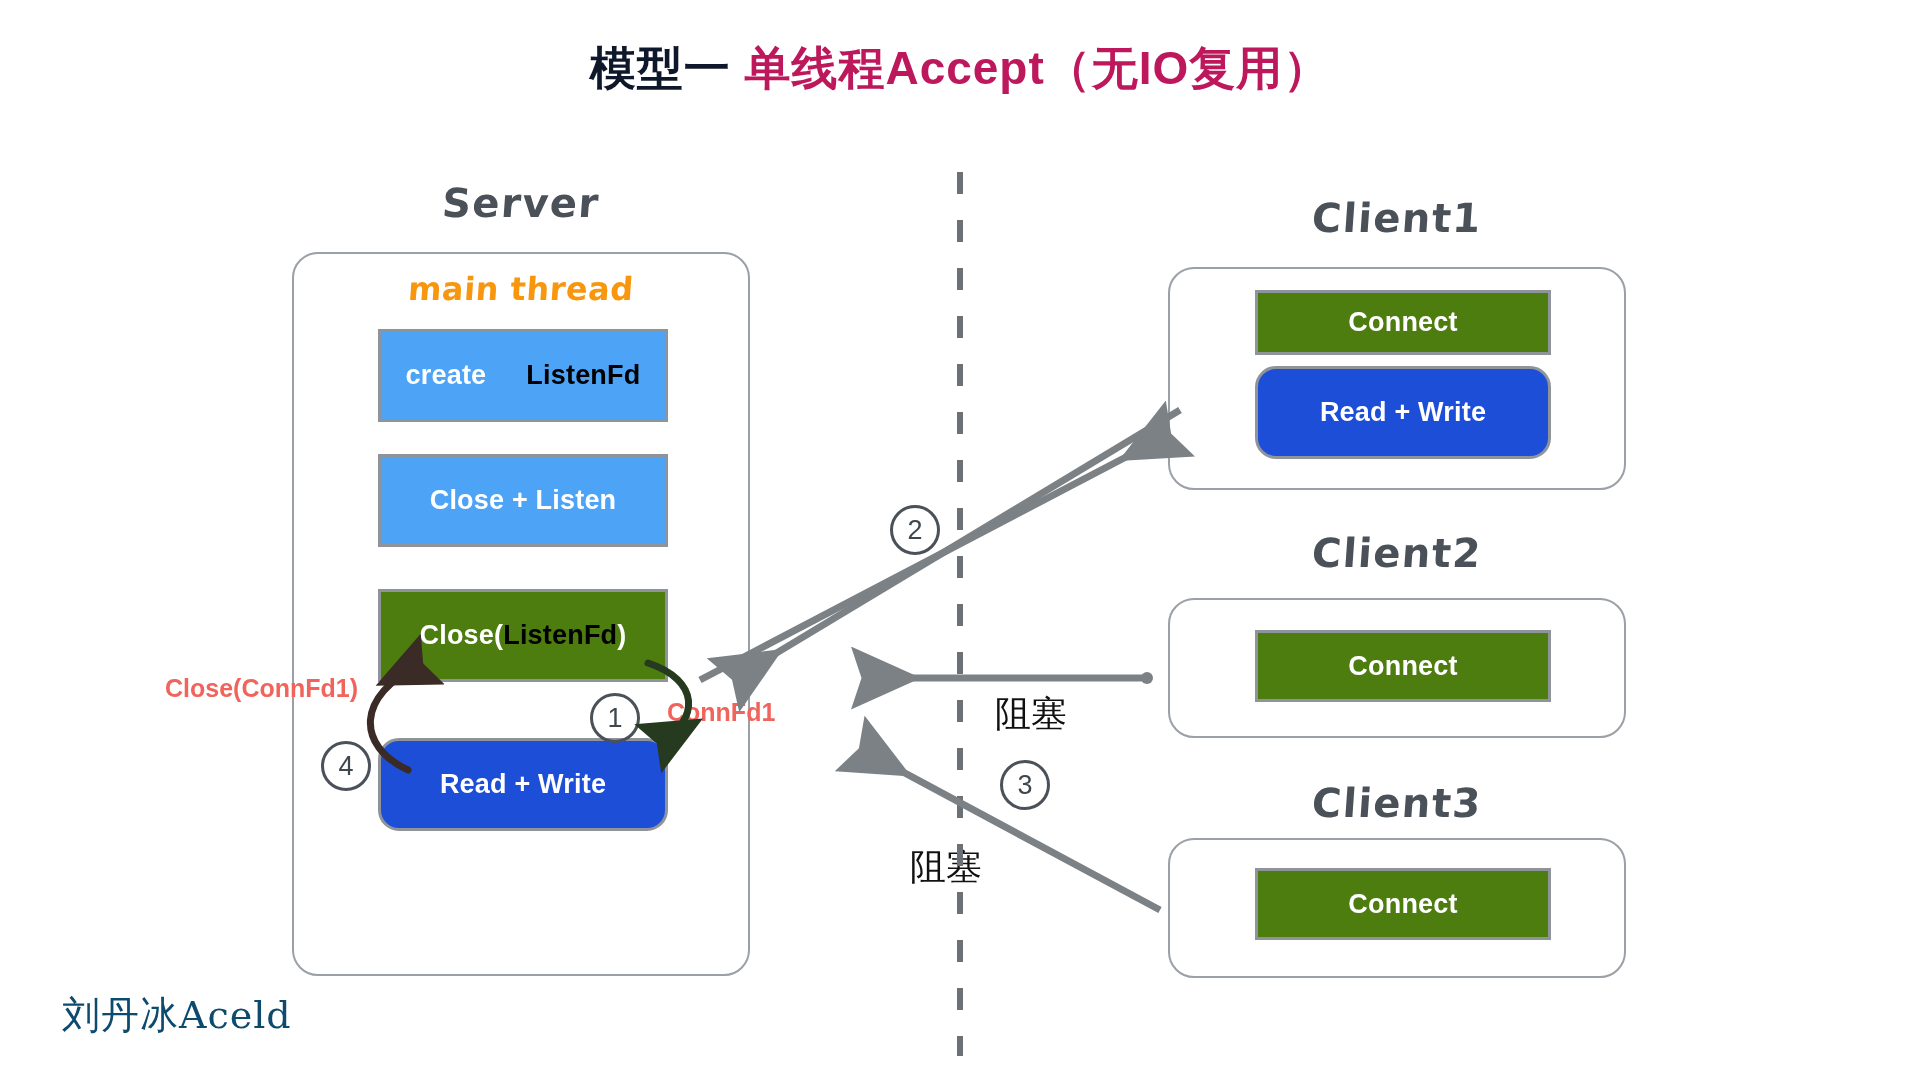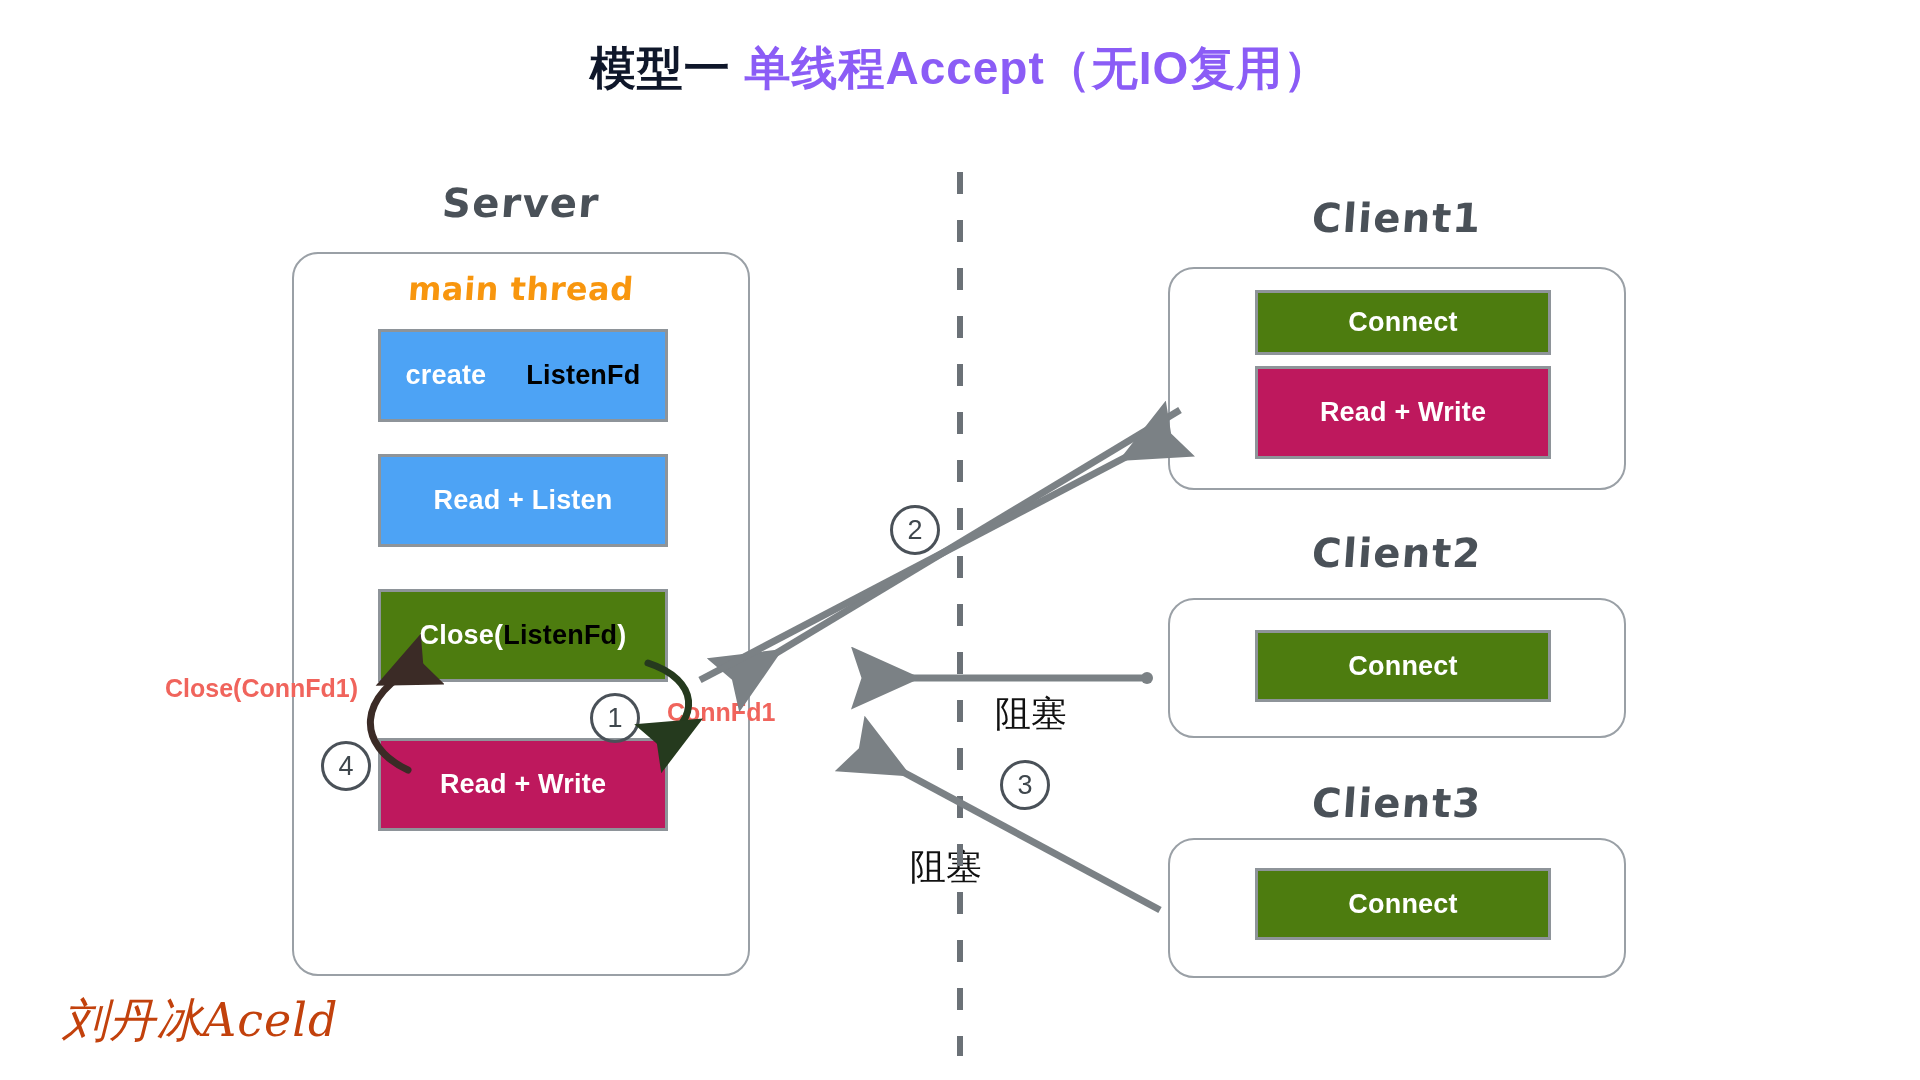--- a/index.html
+++ b/index.html
@@ -24,21 +24,21 @@
     left: 0;
     top: 38px;
     width: 1920px;
     text-align: center;
     font-size: 46px;
     font-weight: bold;
     letter-spacing: 1px;
     white-space: nowrap;
   }
   .title .accent { color: #0f172a; }
-  .title .plain  { color: #8b5cf6; margin-top: 26px; }
+  .title .plain  { color: #be185d; margin-top: 26px; }
 
   
   .marker-heading {
     position: absolute;
     font-family: "DejaVu Sans", sans-serif;
     font-weight: bold;
     font-size: 40px;
     color: #4a5158;
     letter-spacing: 1.5px;
     text-align: center;
@@ -64,21 +64,21 @@
     align-items: center;
     justify-content: center;
     font-size: 27px;
     font-weight: bold;
     color: #ffffff;
     white-space: nowrap;
     letter-spacing: 0.2px;
   }
   .block.blue  { background: #4da3f5; }
   .block.red   { background: #4d7c0f; }
-  .block.green { background: #be185d; }
+  .block.green { background: #1d4ed8; border-radius: 21px; }
   .block .dark { color: #000000; }
 
   
   .thread-label {
     position: absolute;
     font-family: "DejaVu Sans", sans-serif;
     font-weight: bold;
     font-size: 32px;
     color: #f8960e;
     white-space: nowrap;
@@ -121,23 +121,22 @@
     background: rgba(255,255,255,0.0);
     box-sizing: border-box;
   }
 
   
   .watermark {
     position: absolute;
     left: 62px;
     top: 990px;
     font-family: "DejaVu Serif", serif;
-    font-style: italic;
-    font-size: 46px;
-    color: #c2410c;
+    font-size: 38px;
+    color: #0c4a6e;
     white-space: nowrap;
     letter-spacing: 1px;
   }
 
   
   svg.overlay {
     position: absolute;
     left: 0; top: 0;
     width: 1920px;
     height: 1080px;
@@ -158,21 +157,21 @@
   <div class="panel" style="left:292px; top:252px; width:458px; height:724px;"></div>
 
   <div class="thread-label" style="left:292px; top:270px; width:458px;">main thread</div>
 
   <div class="block blue" style="left:378px; top:329px; width:290px; height:93px;gap:40px;">
     <span>create </span>
       <span class="dark">ListenFd</span>
   </div>
 
   <div class="block blue" style="left:378px; top:454px; width:290px; height:93px;">
-    <span>Read + Listen</span>
+    <span>Close + Listen</span>
   </div>
 
   <div class="block red" style="left:378px; top:589px; width:290px; height:93px;">
     <span>Close(</span>
       <span class="dark">ListenFd</span>
       <span>)</span>
   </div>
 
   <div class="block green" style="left:378px; top:738px; width:290px; height:93px;">
     <span>Read + Write</span>

